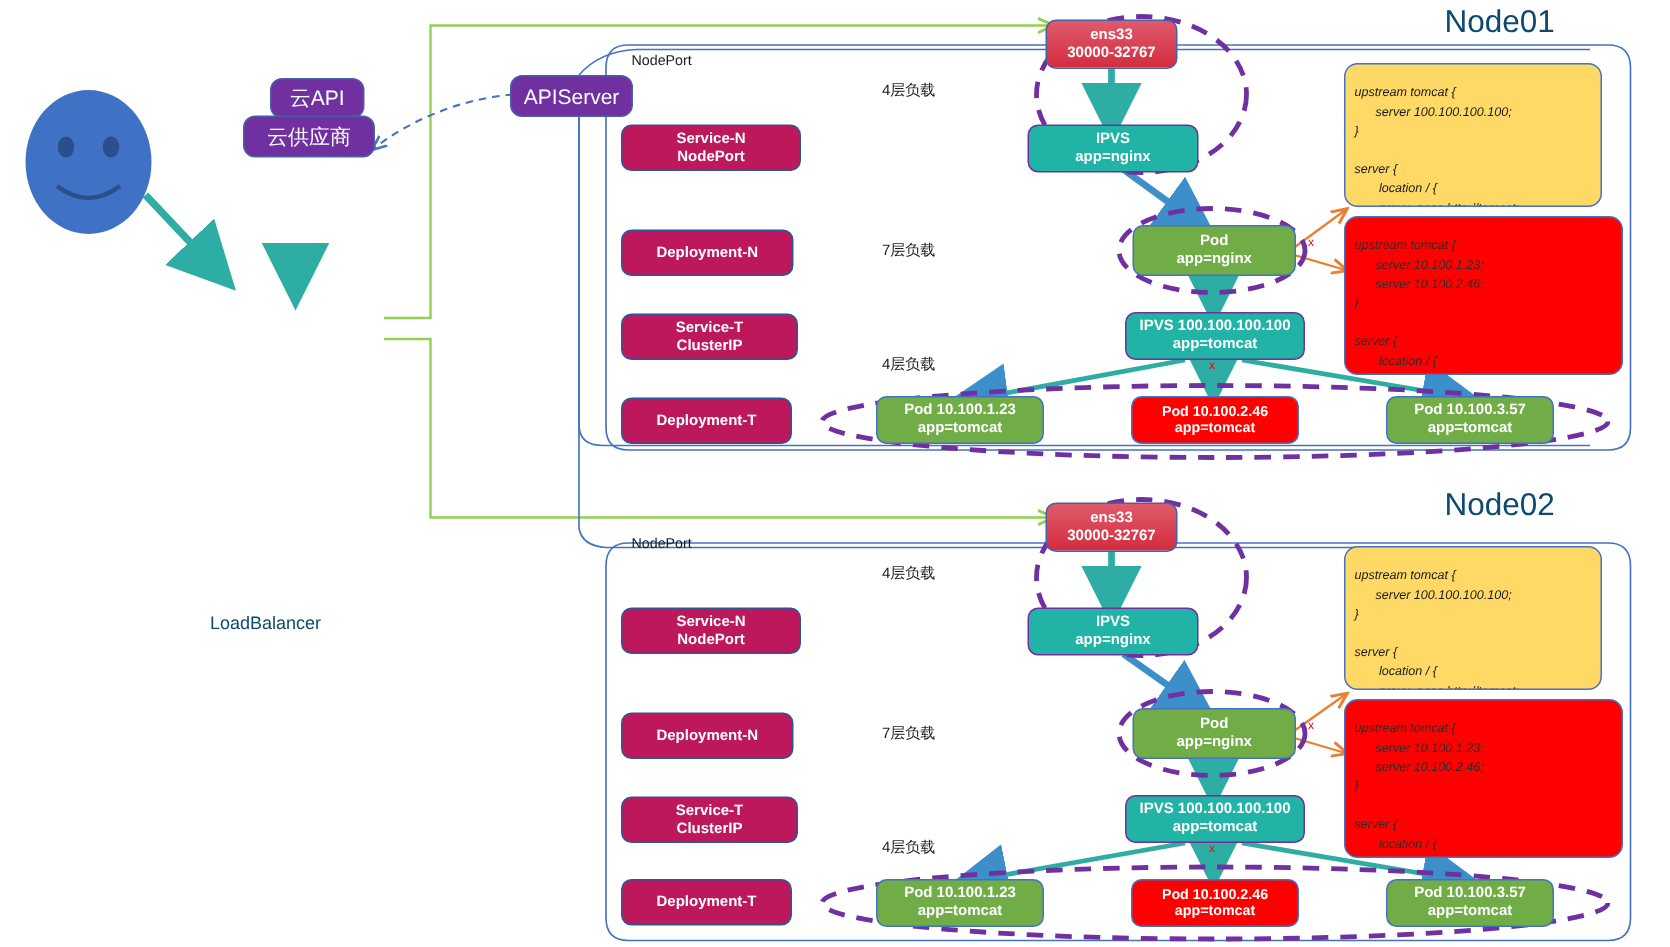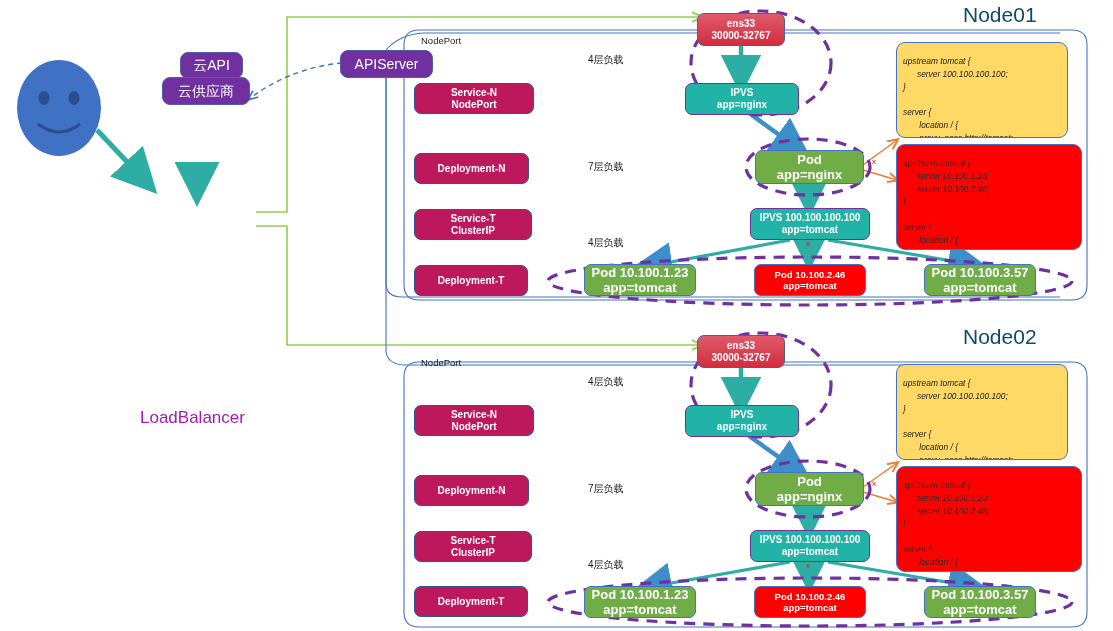--- a/index.html
+++ b/index.html
@@ -11,30 +11,30 @@
        align-items:center;justify-content:center;text-align:center;color:#fff;
        line-height:1.18;border-radius:7px;}
   .box .l1,.box .l2{display:block;white-space:nowrap;}
   .b-blue{background:#be185d;border:1px solid #2f5597;font-size:10px;font-weight:bold;}
   .b-purple{background:#7030a0;border:1px solid #4a5fa5;border-radius:8px;}
   .b-red{background:linear-gradient(180deg,#e05a6a 0%,#d22d3f 100%);
          border:1px solid #4a5fa5;font-size:10px;font-weight:bold;}
   .b-lb{background:#e8576b;border:2px solid #4472c4;border-radius:10px;
         font-size:17px;color:#fff;}
   .b-teal{background:#21b3a6;border:1px solid #7030a0;font-size:10px;font-weight:bold;}
-  .b-green{background:#70ad47;border:1px solid #4472c4;font-size:13px;font-weight:bold;}
+  .b-green{background:#70ad47;border:1px solid #4472c4;font-size:10px;font-weight:bold;}
   .b-podred{background:#ff0000;border:1px solid #4472c4;font-size:9.5px;font-weight:bold;}
   .cfg{position:absolute;box-sizing:border-box;border:1px solid #4472c4;
        border-radius:9px;font-size:8.4px;line-height:1.52;padding:12px 6px;
        white-space:pre;overflow:hidden;font-style:italic;}
   .cfg-yellow{background:#ffd966;color:#1b1b1b;}
   .cfg-red{background:#ff0000;color:#2b2b2b;}
   .lab{position:absolute;color:#1b1b1b;white-space:nowrap;}
   .node-title{font-size:21px;color:#0c4a6e;}
-  .lb-title{font-size:17px;color:#a21caf;}
+  .lb-title{font-size:12px;color:#0c4a6e;}
   .small-lab{font-size:9.5px;}
   .cn-lab{font-size:10px;font-family:Liberation Sans, sans-serif;}
 </style>
 </head>
 <body>
 
 <div id="stage">
 
   <svg class="layer">
     <defs>
@@ -124,21 +124,21 @@
   </svg>
 
   <div class="box b-purple" style="left:180px;top:52px;width:63px;height:27px;font-size:14px;">
     <span class="l1">云API</span>
   </div>
   <div class="box b-purple" style="left:162px;top:77px;width:88px;height:28px;font-size:14px;">
     <span class="l1">云供应商</span>
   </div>
   <div class="lab lb-title" style="left:140px;top:408px;">LoadBalancer</div>
 
-  <div class="box b-purple" style="left:340px;top:50px;width:93px;height:28px;font-size:14px;">
+  <div class="box b-purple" style="left:340px;top:50px;width:82px;height:28px;font-size:14px;">
     <span class="l1">APIServer</span>
   </div>
 
   <div class="lab node-title" style="left:963px;top:3px;">Node01</div>
   <div class="lab small-lab" style="left:421px;top:35px;">NodePort</div>
   <div class="lab cn-lab" style="left:588px;top:53px;">4层负载</div>
   <div class="lab cn-lab" style="left:588px;top:160px;">7层负载</div>
   <div class="lab cn-lab" style="left:588px;top:236px;">4层负载</div>
 
   <div class="box b-blue" style="left:414px;top:83px;width:120px;height:31px;">

